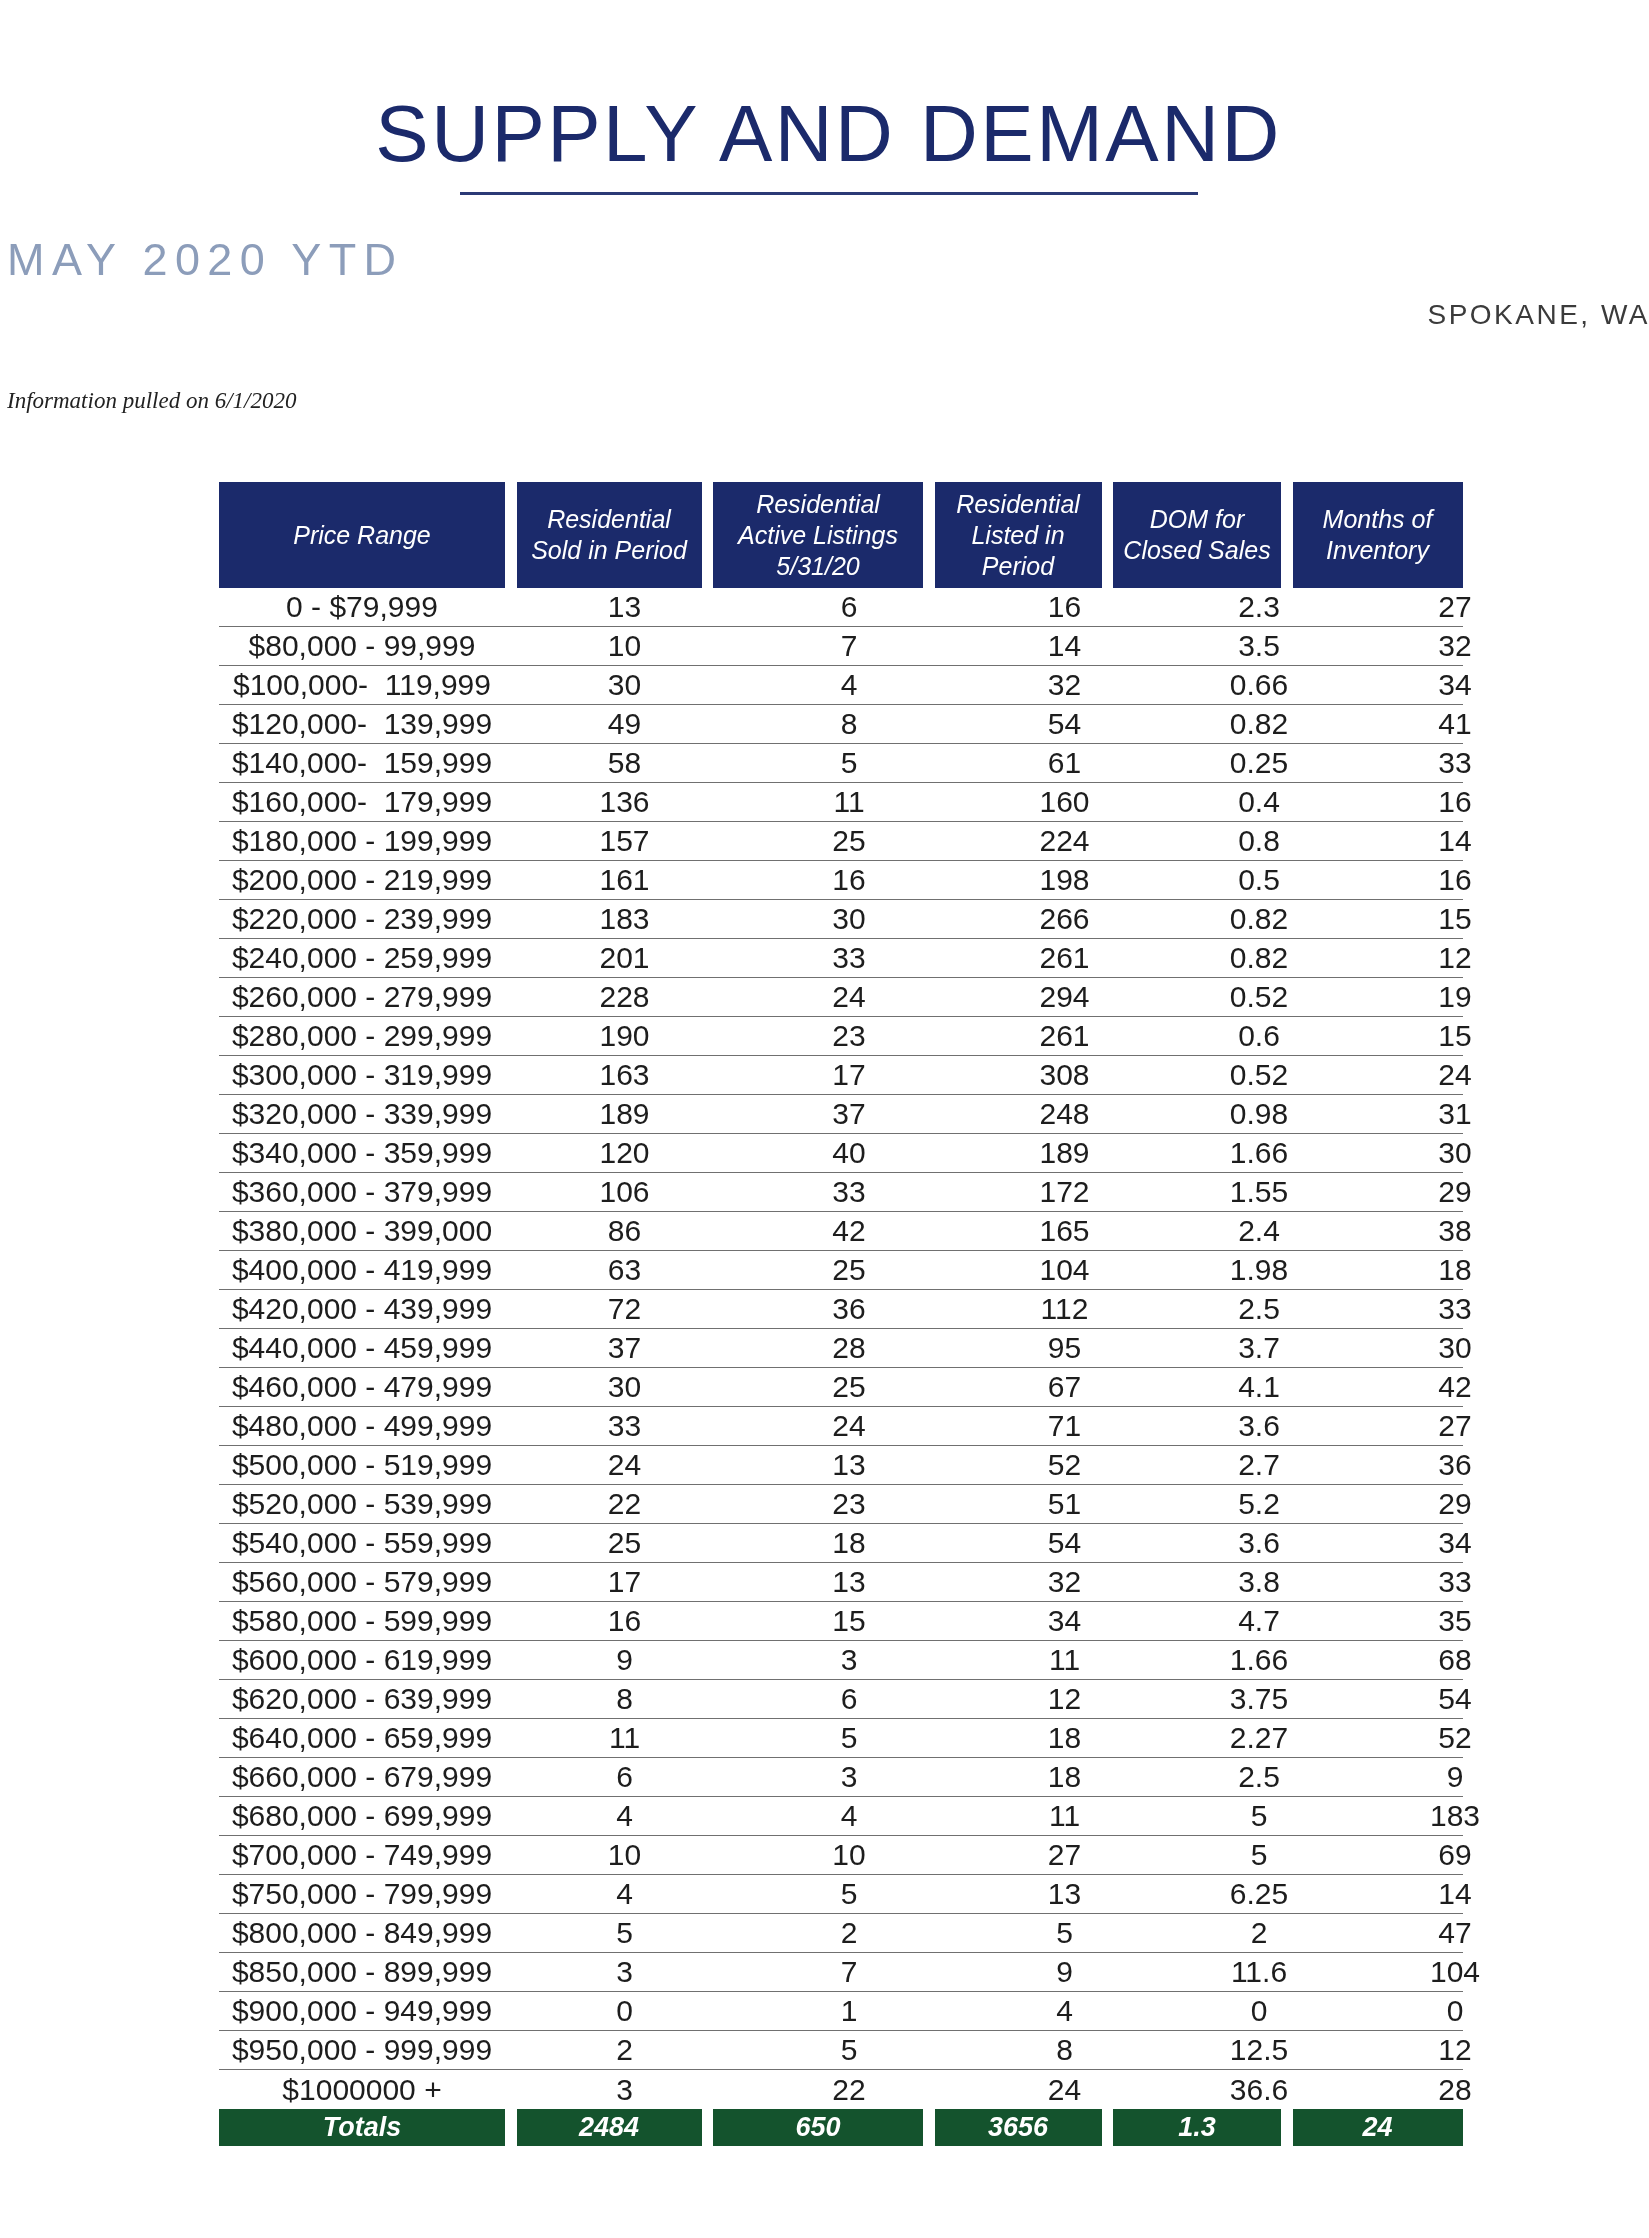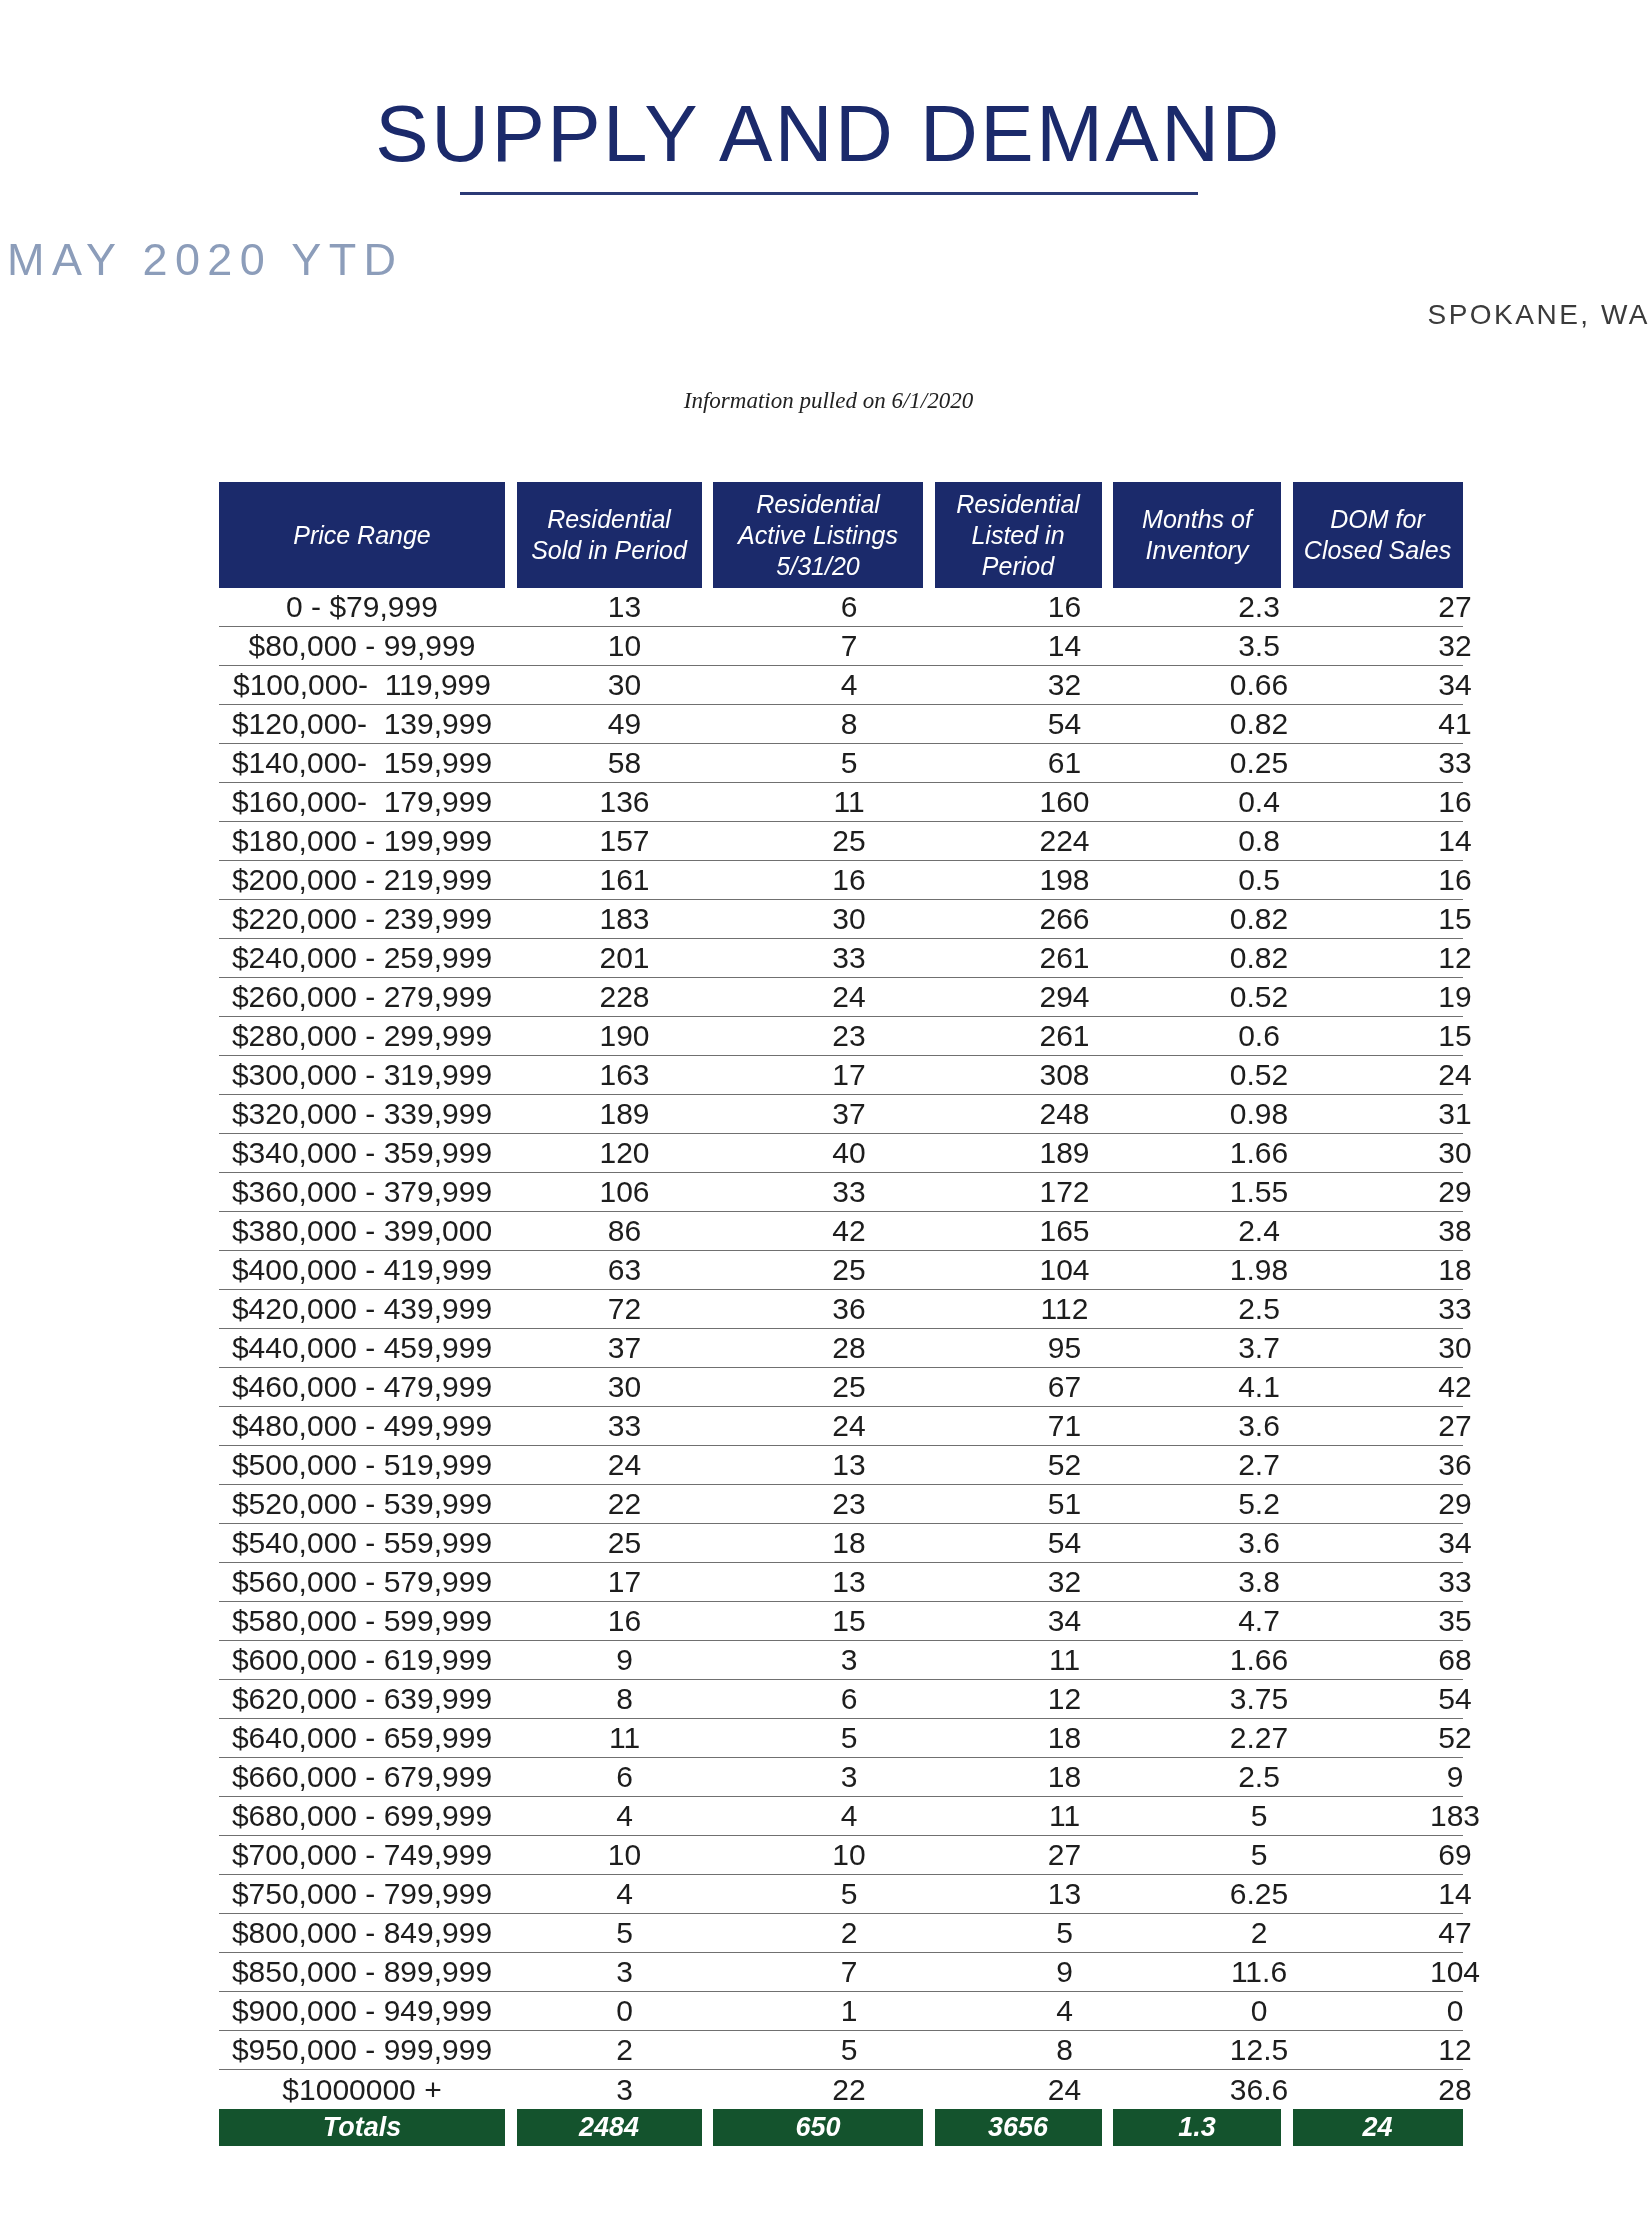--- a/index.html
+++ b/index.html
@@ -20,21 +20,21 @@
     position:absolute;top:235px;left:0;width:100%;
     text-align:left;font-size:45px;line-height:1.1;
     letter-spacing:7.4px;color:#8c9dba;
   }
   .location{
     position:absolute;top:299px;left:0;width:100%;
     text-align:right;font-size:28px;letter-spacing:2.5px;color:#3b3b3b;
   }
   .pulled{
     position:absolute;top:388px;left:0;width:100%;
-    text-align:center;font-family:"Liberation Serif",serif;
+    font-family:"Liberation Serif",serif;
     font-style:italic;font-size:23px;color:#222222;
   }
 
   
   .sd-table{position:absolute;left:212px;top:482px;width:1244px;}
   .grid6{
     display:grid;
     grid-template-columns:286px 185px 210px 167px 168px 170px;
     column-gap:11.5px;
   }
@@ -89,26 +89,26 @@
         <span>Residential</span>
         <span>Active Listings</span>
         <span>5/31/20</span>
       </div>
       <div class="hcell">
         <span>Residential</span>
         <span>Listed in</span>
         <span>Period</span>
       </div>
       <div class="hcell">
+        <span>DOM for</span>
+        <span>Closed Sales</span>
+      </div>
+      <div class="hcell">
         <span>Months of</span>
         <span>Inventory</span>
-      </div>
-      <div class="hcell">
-        <span>DOM for</span>
-        <span>Closed Sales</span>
       </div>
     </div>
 
     <div class="tbody">
         <div class="trow">
           <div class="cell">0 - $79,999</div>
           <div class="cell">13</div>
           <div class="cell">6</div>
           <div class="cell">16</div>
           <div class="cell">2.3</div>

